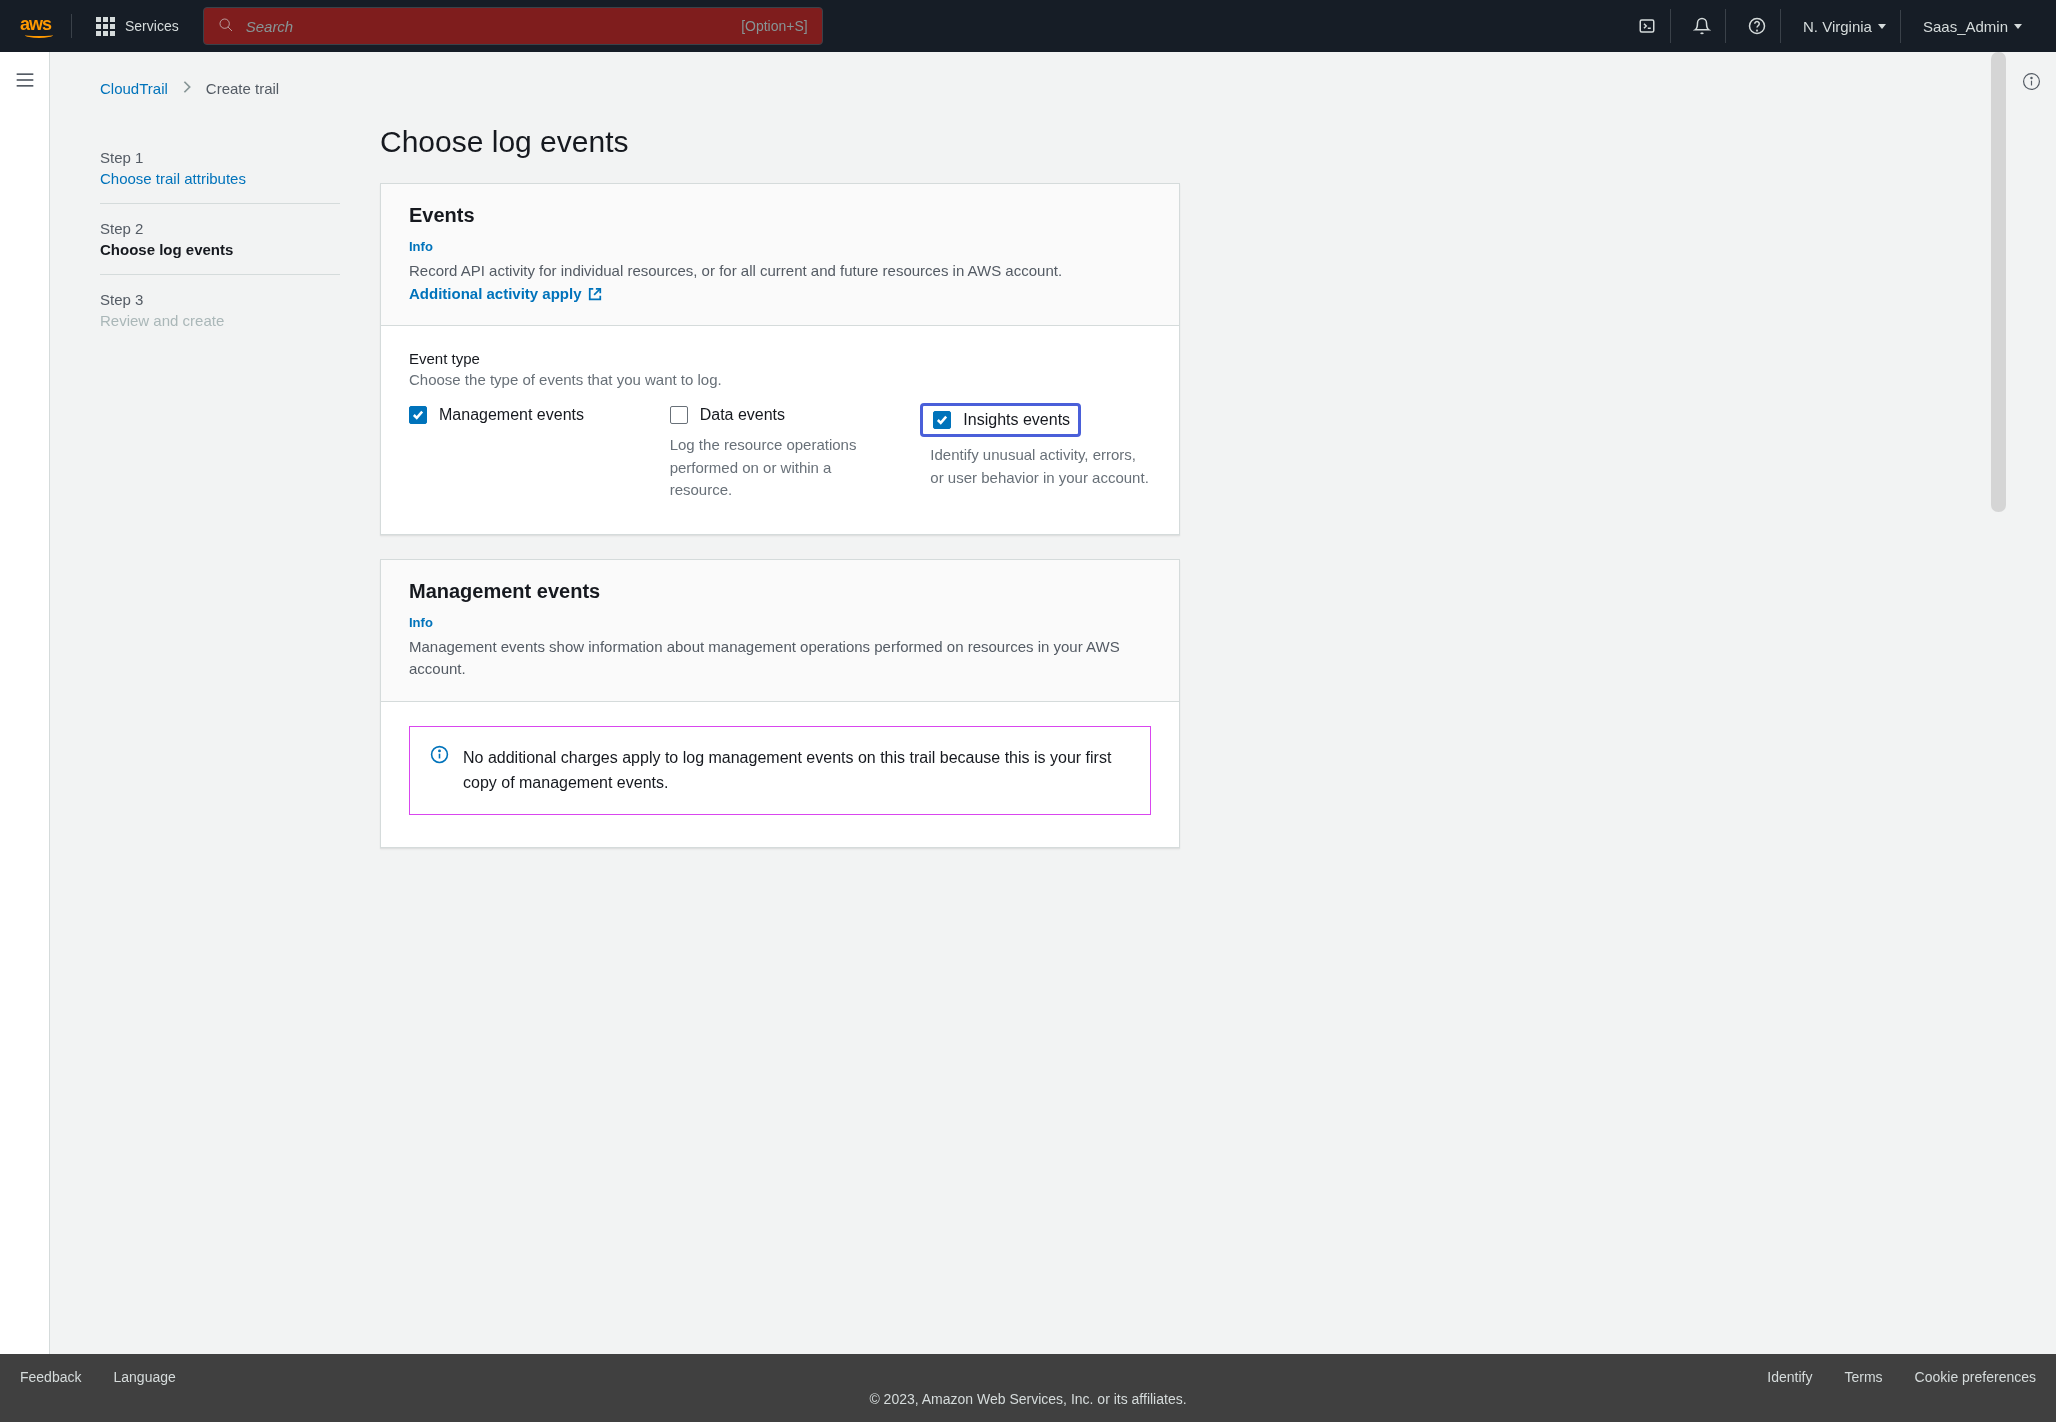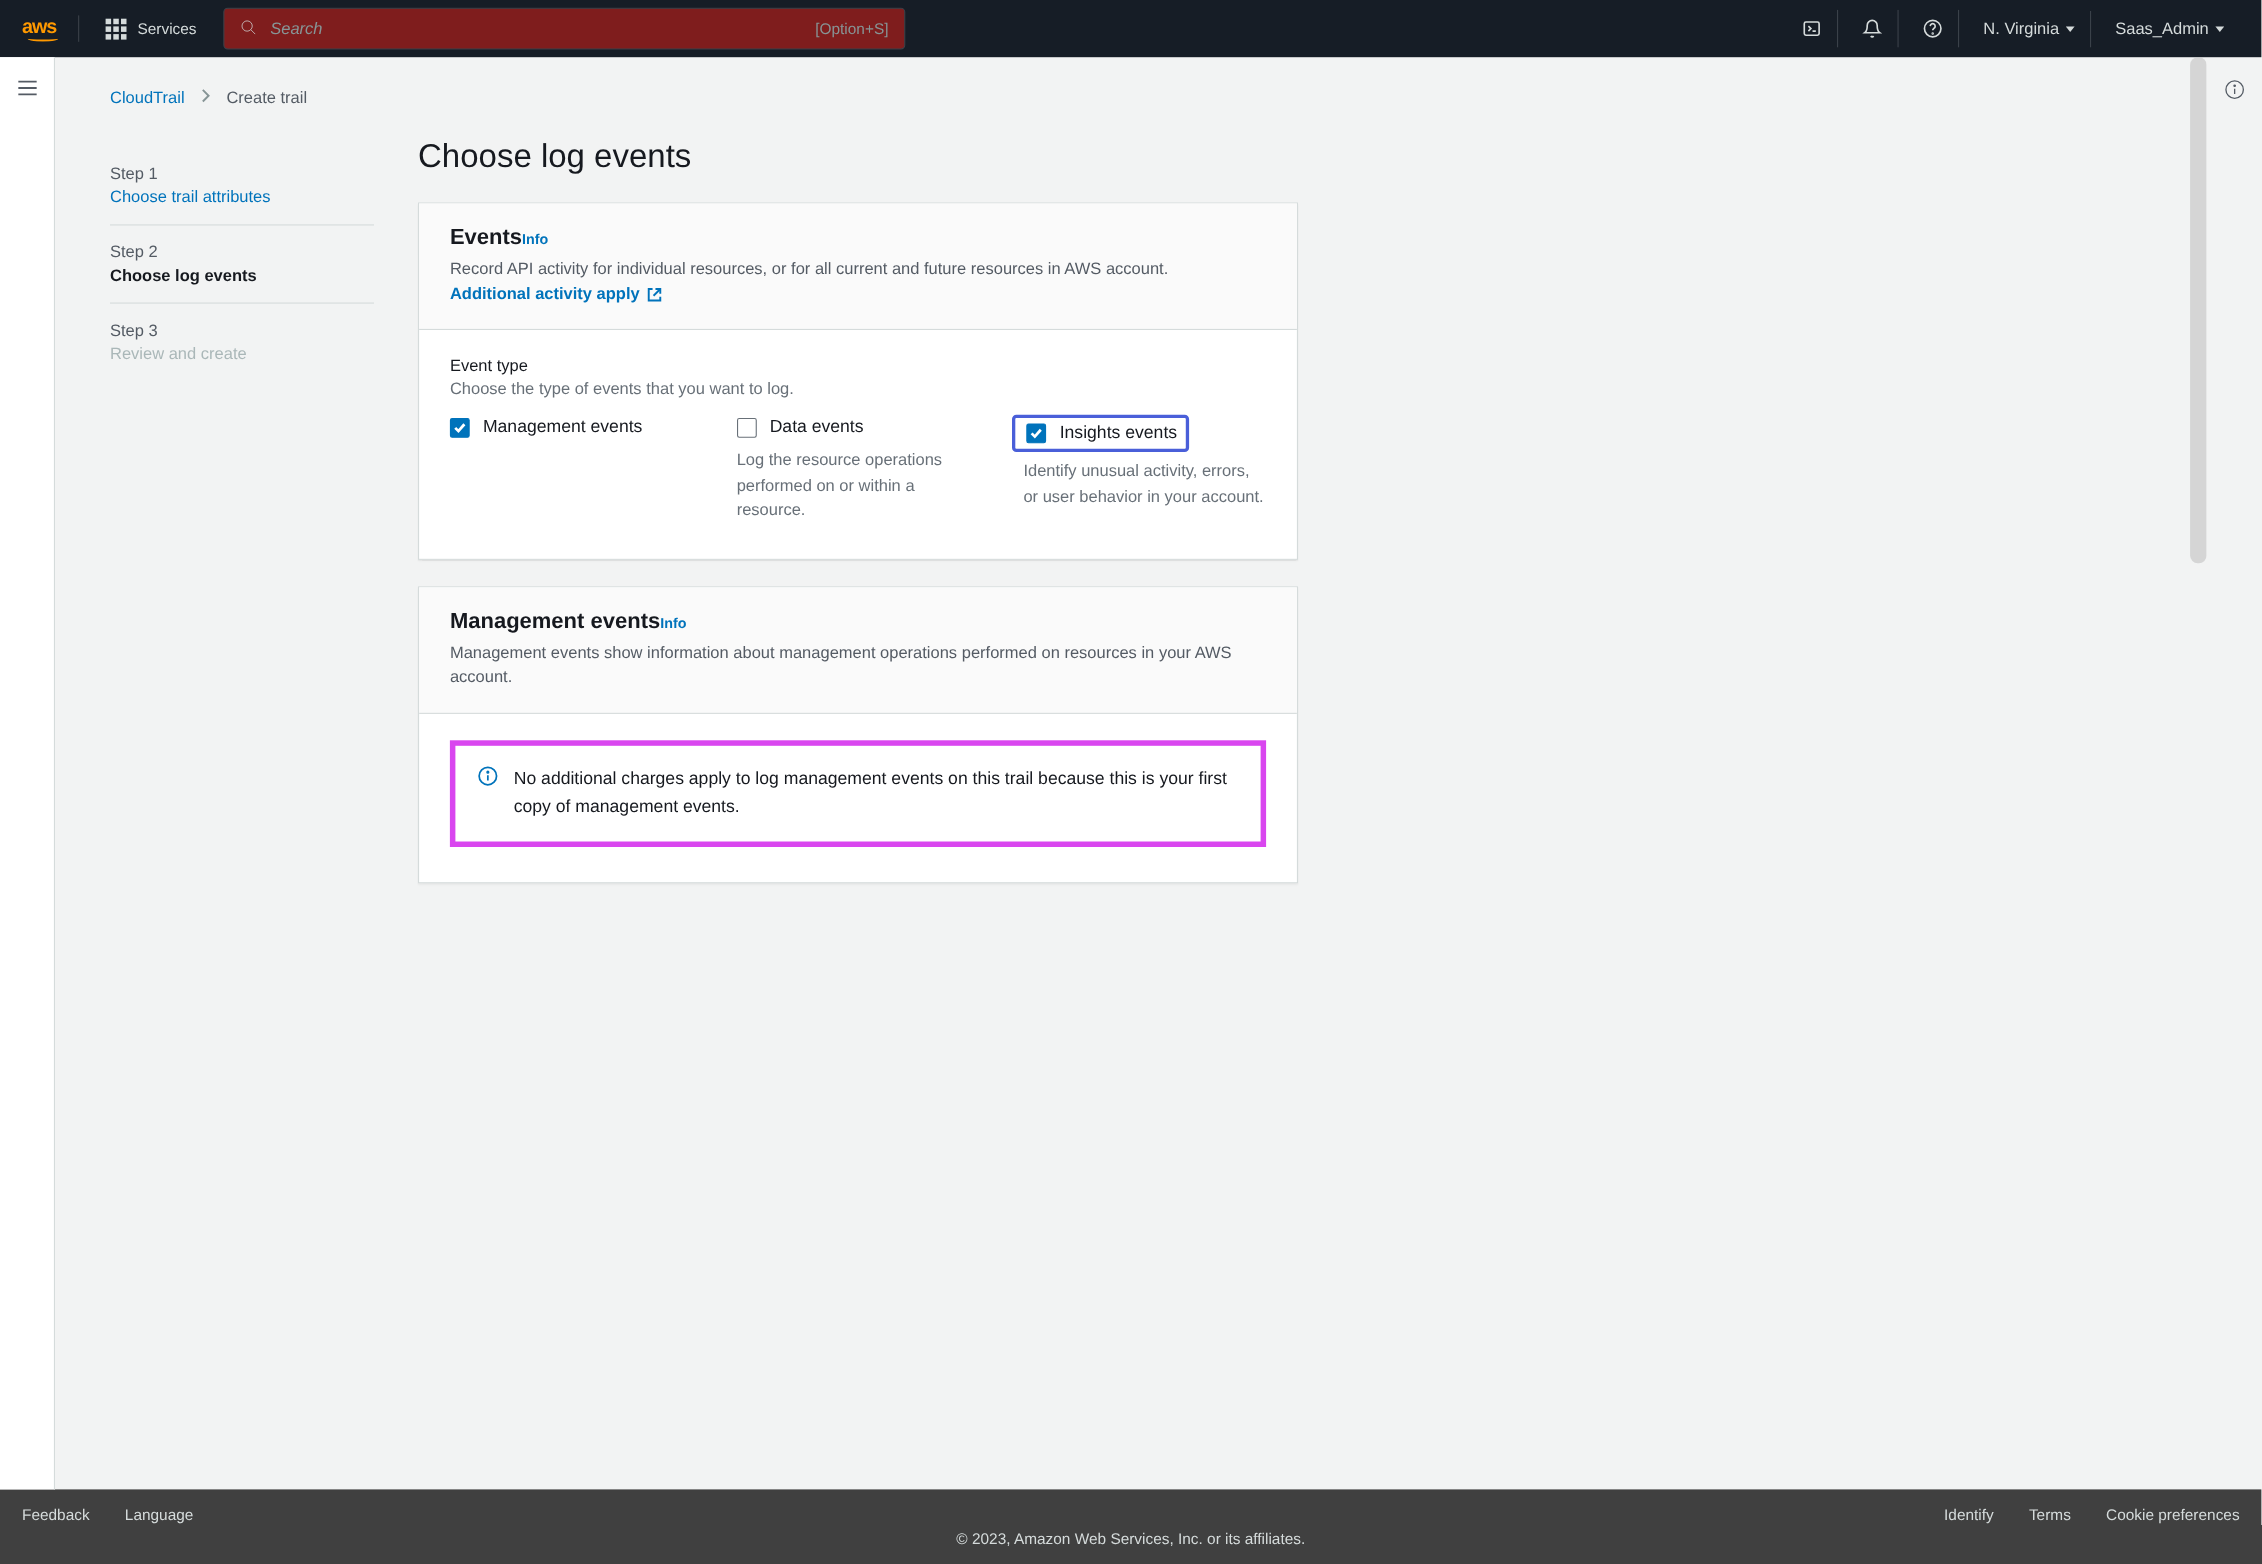--- a/index.html
+++ b/index.html
@@ -51,21 +51,21 @@
     .step-title.link { color: #0073bb; cursor: pointer; }
     .step-title.active { color: #16191f; font-weight: 700; }
     .step-title.disabled { color: #aab7b8; }
     
     .main-col { flex: 1; max-width: 800px; }
     .page-title { font-size: 30px; font-weight: 400; color: #16191f; margin-bottom: 24px; }
     
     
     .panel { background: #fff; border: 1px solid #d5dbdb; box-shadow: 0 1px 1px rgba(0,0,0,0.05), 0 2px 2px rgba(0,0,0,0.03); margin-bottom: 24px; }
     .panel-header { padding: 20px 28px; border-bottom: 1px solid #d5dbdb; background: #fafafa; }
-    .panel-title-row { display: flex; align-items: baseline; margin-bottom: 6px; }
+    .panel-title-row { display: flex; align-items: baseline; gap: 12px; margin-bottom: 6px; flex-direction: column; }
     .panel-title { font-size: 20px; font-weight: 700; color: #16191f; }
     .info-link { color: #0073bb; font-size: 13px; font-weight: 700; cursor: pointer; }
     .panel-desc { color: #545b64; font-size: 15px; line-height: 1.5; }
     .ext-link { color: #0073bb; font-weight: 700; cursor: pointer; display: inline-flex; align-items: center; gap: 6px; }
     .ext-link svg { width: 14px; height: 14px; stroke: #0073bb; fill: none; stroke-width: 2; }
     
     .panel-body { padding: 24px 28px 32px 28px; }
     .section-label { font-size: 15px; color: #16191f; margin-bottom: 4px; }
     .section-desc { font-size: 15px; color: #687078; margin-bottom: 18px; }
     
@@ -73,21 +73,21 @@
     .event-type-col { flex: 1; min-width: 0; }
     .checkbox-row { display: flex; align-items: center; gap: 12px; margin-bottom: 10px; }
     .checkbox { width: 18px; height: 18px; border: 1.5px solid #687078; border-radius: 2px; background: #fff; flex-shrink: 0; display: flex; align-items: center; justify-content: center; cursor: pointer; }
     .checkbox.checked { background: #0073bb; border-color: #0073bb; }
     .checkbox.checked svg { width: 12px; height: 10px; stroke: #fff; stroke-width: 3; fill: none; }
     .checkbox-label { font-size: 16px; color: #16191f; }
     .checkbox-wrap-highlight { display: inline-flex; align-items: center; gap: 12px; border: 3px solid #4a5fd9; border-radius: 4px; padding: 5px 8px 5px 10px; margin-left: -10px; margin-bottom: 7px; margin-top: -3px; }
     .event-type-desc { font-size: 15px; color: #687078; line-height: 1.5; }
     
     
-    .info-alert { border: 5px solid #d946ef; border-radius: 0; padding: 18px 20px; display: flex; gap: 14px; align-items: flex-start; }
+    .info-alert { border: 1px solid #d946ef; border-radius: 0; padding: 18px 20px; display: flex; gap: 14px; align-items: flex-start; }
     .info-alert-icon svg { width: 19px; height: 19px; stroke: #0073bb; fill: none; stroke-width: 2; }
     .info-alert-text { font-size: 16px; color: #16191f; line-height: 1.6; }
     
     
     .footer { background: #404040; color: #d5dbdb; height: 68px; display: flex; flex-direction: column; justify-content: center; padding: 0 20px; }
     .footer-top { display: flex; align-items: center; justify-content: space-between; }
     .footer-left { display: flex; gap: 32px; }
     .footer-right { display: flex; gap: 32px; }
     .footer-link { cursor: pointer; font-size: 14px; }
     .footer-bottom { text-align: center; font-size: 14px; margin-top: 6px; }

